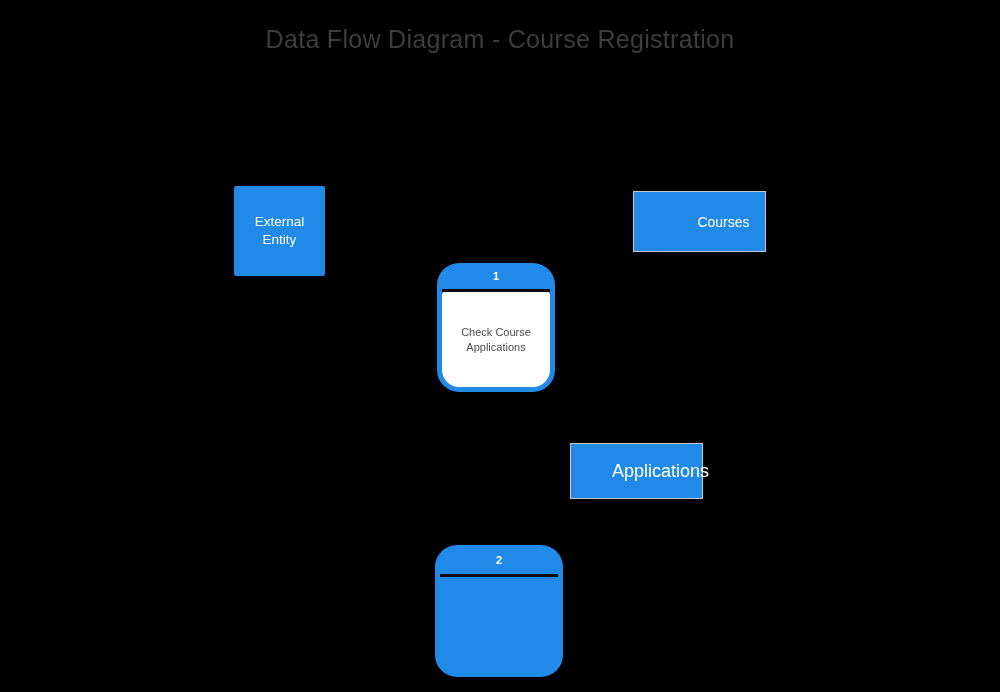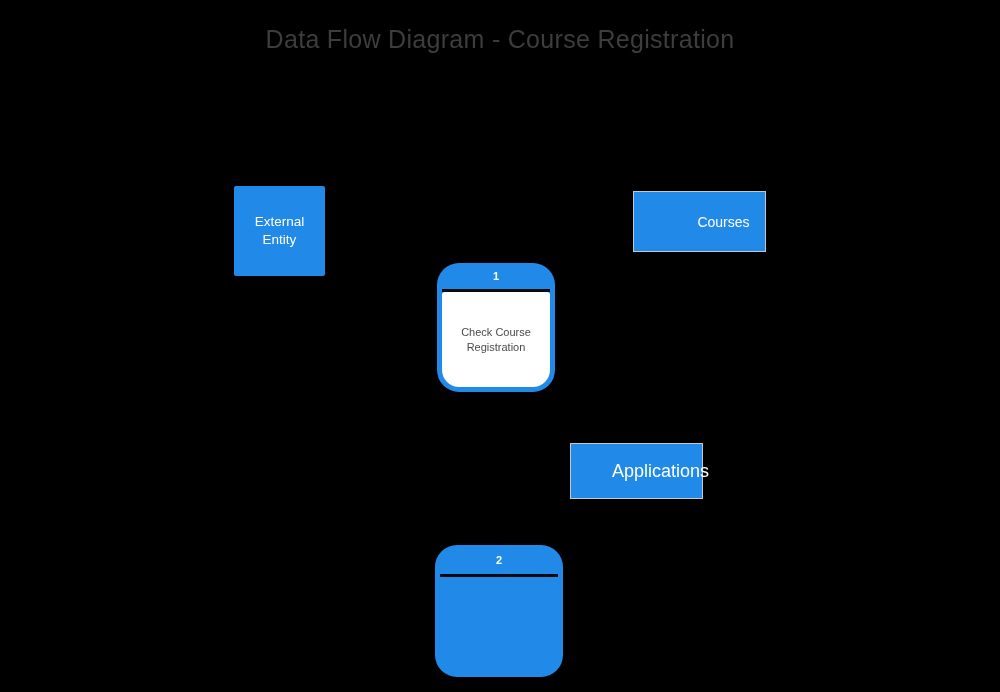--- a/index.html
+++ b/index.html
@@ -93,21 +93,21 @@
   </div>
 
   <div class="flat-node" id="store-courses">
     <span class="node-label">Courses</span>
   </div>
 
   <div class="process" id="process-1">
     <div class="process-number">1</div>
     <div class="process-divider"></div>
     <div class="process-body">
-      <span class="node-label">Check Course Registration</span>
+      <span class="node-label">Check Course Applications</span>
     </div>
   </div>
 
   <div class="flat-node" id="store-applications">
     <span class="node-label">Applications</span>
   </div>
 
   <div class="process" id="process-2">
     <div class="process-number">2</div>
     <div class="process-divider"></div>

